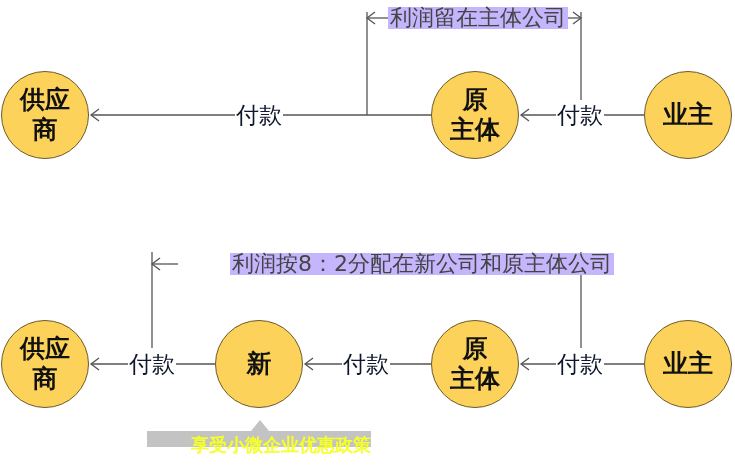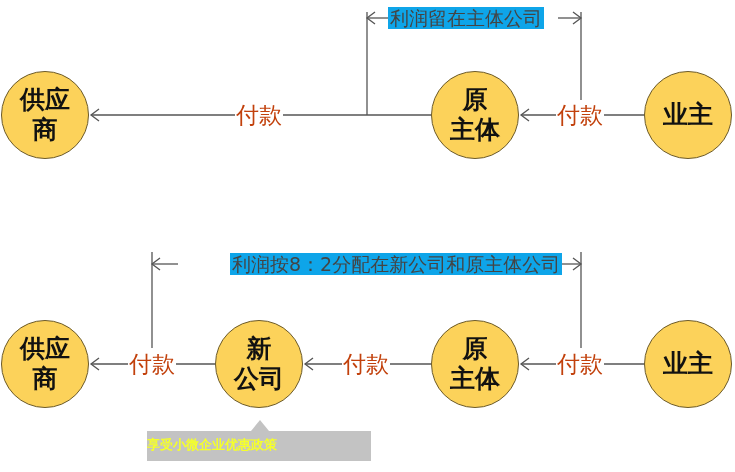--- a/index.html
+++ b/index.html
@@ -7,31 +7,31 @@
          font-family: "DejaVu Sans", "Liberation Sans", sans-serif; }
   svg.lines { position: absolute; left: 0; top: 0; }
   .node {
     position: absolute; width: 88px; height: 88px; border-radius: 50%;
     background: #fcd25a; border: 1px solid #6b5a2a; box-sizing: border-box;
     display: flex; flex-direction: column; align-items: center; justify-content: center;
     font-weight: bold; color: #111; font-size: 25px; line-height: 30px; text-align: center;
   }
   .node span { display: block; }
   .pay {
-    position: absolute; font-size: 23px; color: #c2410c; background: #fff;
+    position: absolute; font-size: 23px; color: #0f172a; background: #fff;
     line-height: 26px; padding: 0 1px; white-space: nowrap;
   }
   .bracket-label {
-    position: absolute; font-size: 19px; color: #444; background: #0ea5e9;
+    position: absolute; font-size: 22px; color: #444; background: #c4b5fd;
     line-height: 22px; white-space: nowrap; padding: 0 2px;
   }
   .badge {
-    position: absolute; left: 147px; top: 431px; width: 224px; height: 30px;
-    background: #c3c3c3; color: #f5ff2a; font-size: 13px; font-weight: bold;
-    line-height: 28px; text-align: left; letter-spacing: 0px;
+    position: absolute; left: 147px; top: 431px; width: 224px; height: 16px;
+    background: #c3c3c3; color: #f5ff2a; font-size: 18px; font-weight: bold;
+    line-height: 28px; text-align: right; letter-spacing: 0px;
   }
   .badge-pointer {
     position: absolute; left: 251px; top: 420px; width: 0; height: 0;
     border-left: 9px solid transparent; border-right: 9px solid transparent;
     border-bottom: 11px solid #c3c3c3;
   }
 </style>
 </head>
 <body>
 
@@ -84,21 +84,20 @@
 <div class="pay" style="left:235px; top:102px;">付款</div>
 <div class="pay" style="left:556px; top:102px;">付款</div>
 <div class="bracket-label" style="left:388px; top:7px;">利润留在主体公司</div>
 
 <div class="node" style="left:1px; top:320px;">
   <span>供应</span>
   <span>商</span>
 </div>
 <div class="node" style="left:215px; top:320px;">
   <span>新</span>
-  <span>公司</span>
 </div>
 <div class="node" style="left:431px; top:320px;">
   <span>原</span>
   <span>主体</span>
 </div>
 <div class="node" style="left:644px; top:320px;">
   <span>业主</span>
 </div>
 
 <div class="pay" style="left:128px; top:351px;">付款</div>

